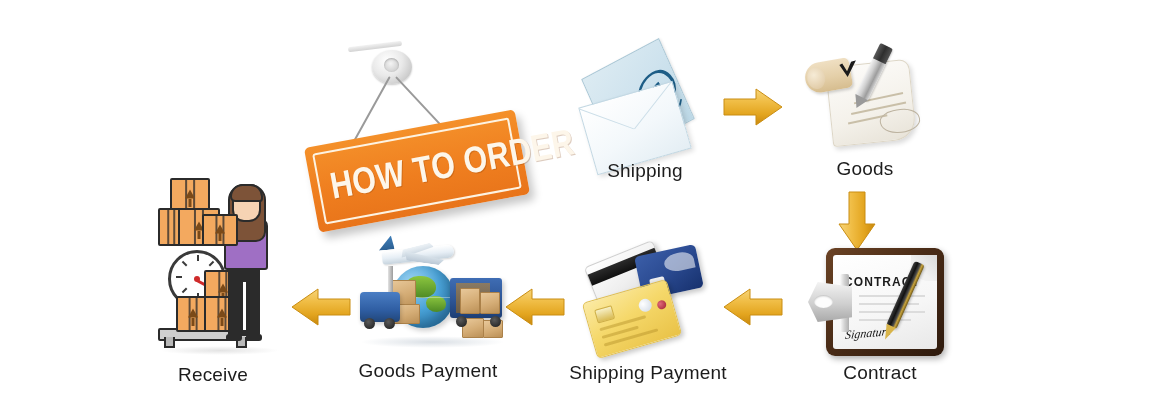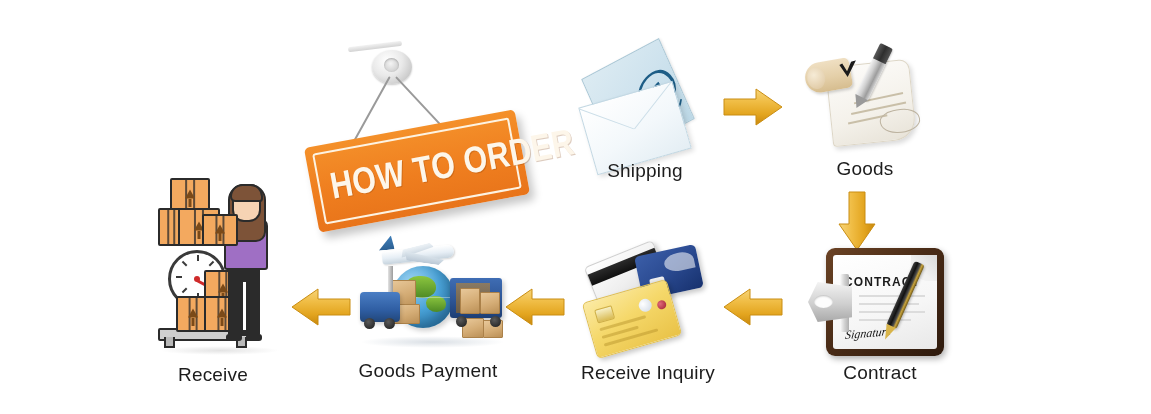--- a/index.html
+++ b/index.html
@@ -691,21 +691,21 @@
       </div>
       <div class="card card-gold">
         <div class="chip"></div>
         <div class="holo"></div>
         <div class="dot"></div>
         <div class="gline" style="left:9px; top:28px; width:48px;"></div>
         <div class="gline" style="left:9px; top:36px; width:38px;"></div>
         <div class="gline" style="left:9px; top:44px; width:56px;"></div>
       </div>
     </div>
-    <div class="step-label" style="left:568px; top:362px; width:160px;">Receive Inquiry</div>
+    <div class="step-label" style="left:568px; top:362px; width:160px;">Shipping Payment</div>
   </div>
 
   <div class="arrow" style="left:504px; top:286px;">
     <svg width="62" height="42" viewBox="0 0 62 42" aria-hidden="true">
       <defs>
         <linearGradient id="gArrowL2" x1="0" y1="0" x2="0" y2="1">
           <stop offset="0%" stop-color="#f6d47a"></stop>
           <stop offset="35%" stop-color="#f0bd45"></stop>
           <stop offset="70%" stop-color="#e3a51f"></stop>
           <stop offset="100%" stop-color="#c9880d"></stop>

